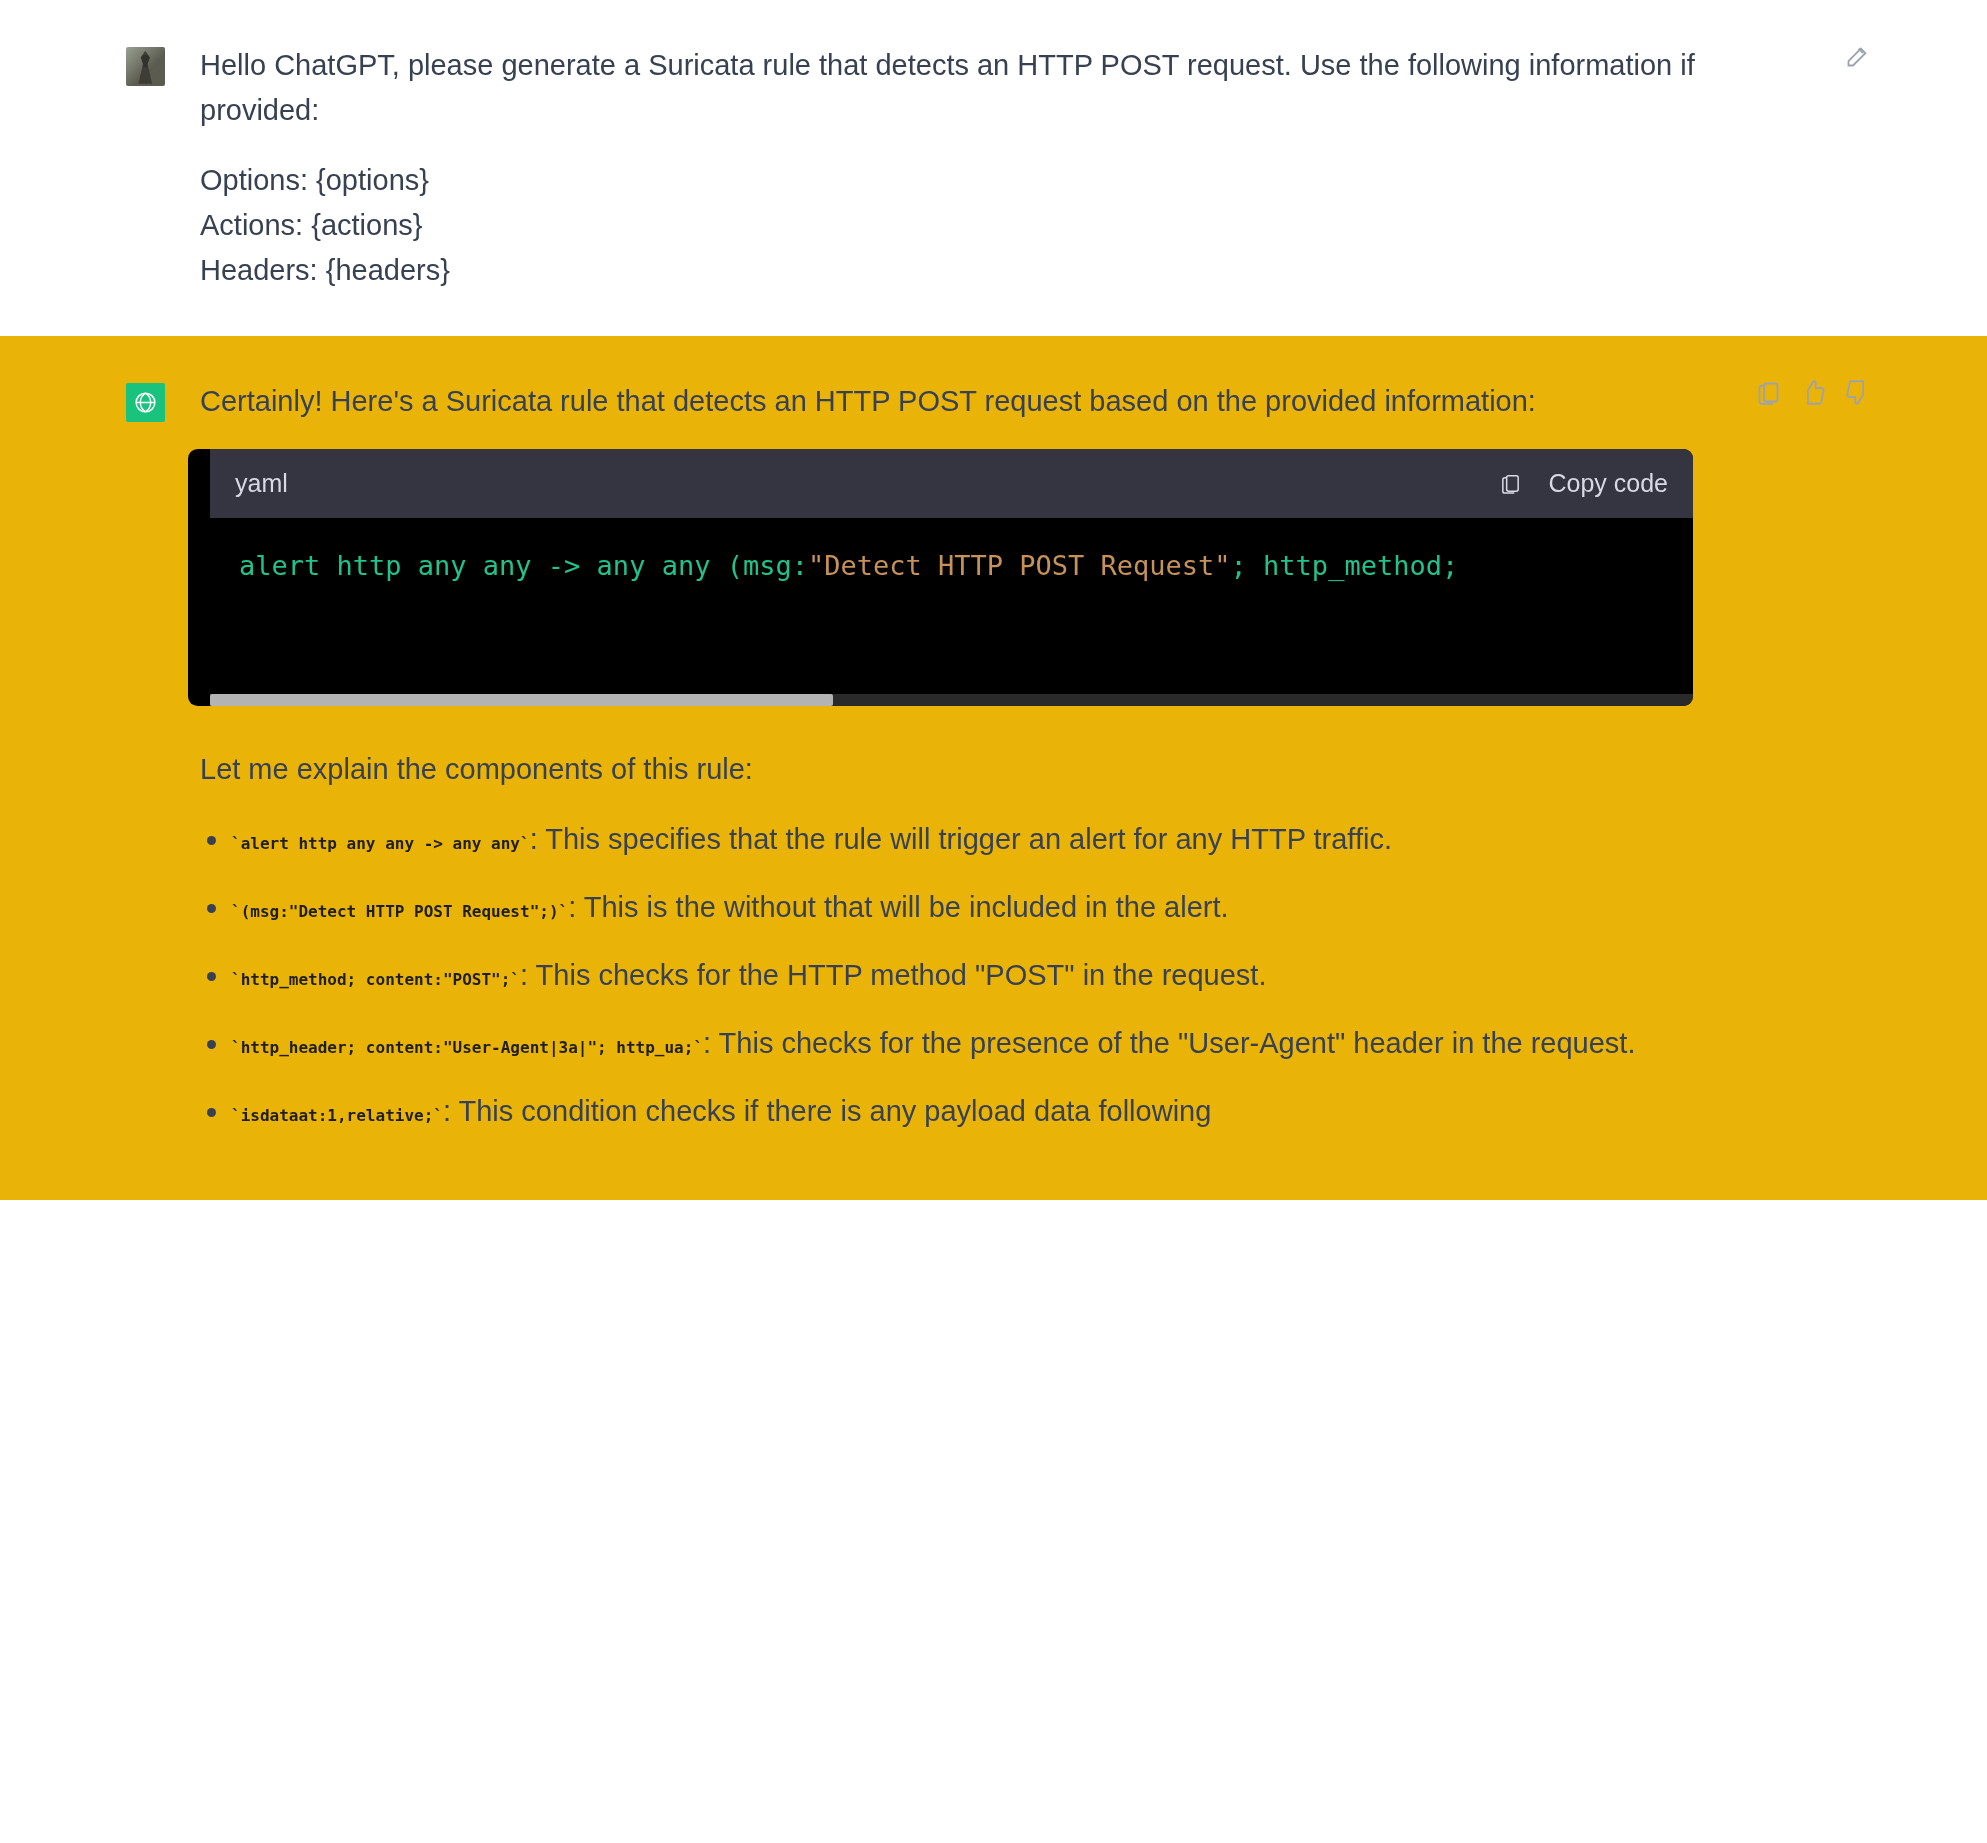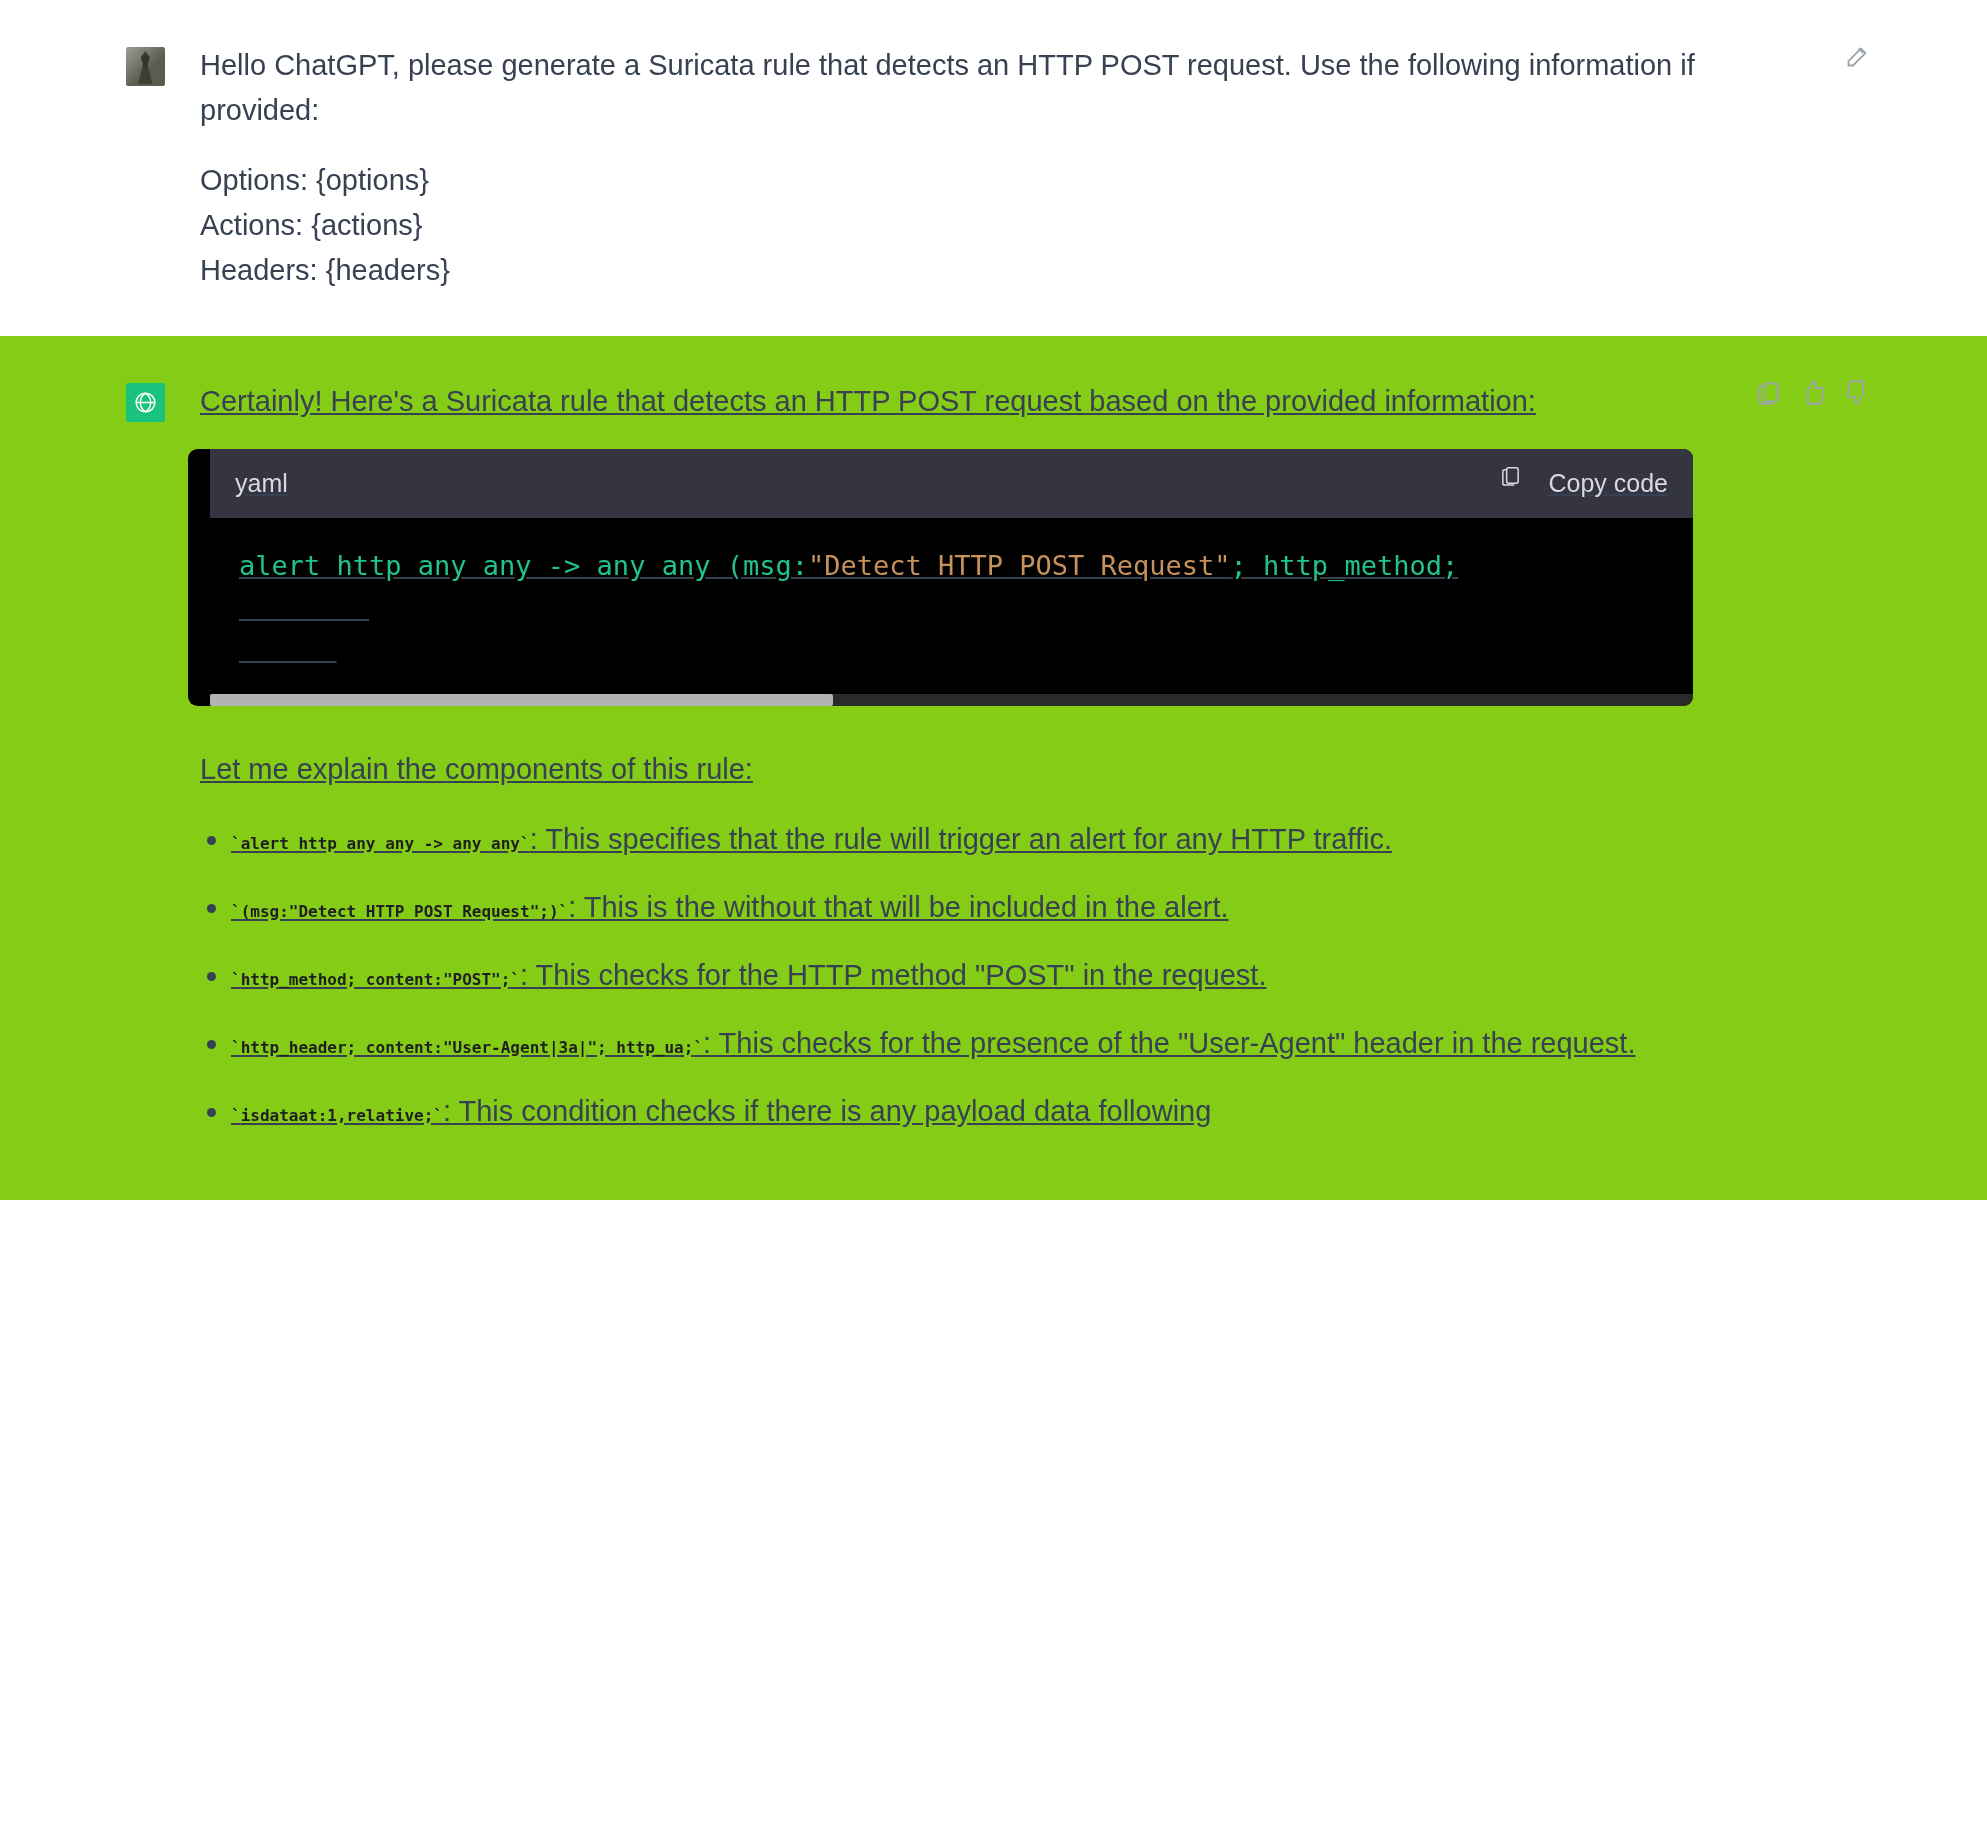--- a/index.html
+++ b/index.html
@@ -10,22 +10,21 @@
     background: #ffffff;
     color: #374151;
   }
   .message {
     display: flex;
     gap: 23px;
     padding: 43px 116px 43px 126px;
     width: 100%;
   }
   .message.assistant {
-    background: #84cc16;
-    text-decoration: underline;
+    background: #eab308;
   }
   .avatar {
     width: 39px; height: 39px;
     flex: 0 0 39px;
     border-radius: 1.9px;
     background-size: cover;
     background-position: center;
     margin-top: 3.9px;
   }
   .avatar.user {
@@ -80,21 +79,21 @@
   }
   .codebar {
     background: #343541;
     color: #d9d9e3;
     display:flex;
     align-items:center;
     justify-content:space-between;
     padding: 15.5px 25px;
     font-size: 25px;
   }
-  .copybtn { display:flex; align-items:flex-start; gap:26px; cursor:pointer; }
+  .copybtn { display:flex; align-items:center; gap:26px; cursor:pointer; }
   .copybtn svg{ width:23px; height:23px; stroke:#d9d9e3; fill:none; stroke-width:1.6; }
   .codebody{
     font-family: ui-monospace, Menlo, Monaco, Consolas, monospace;
     font-size: 27px;
     color: #21c38b;
     padding: 27px 29px 35px 29px;
     white-space: pre;
     overflow-x: hidden;
     position: relative;
   }

